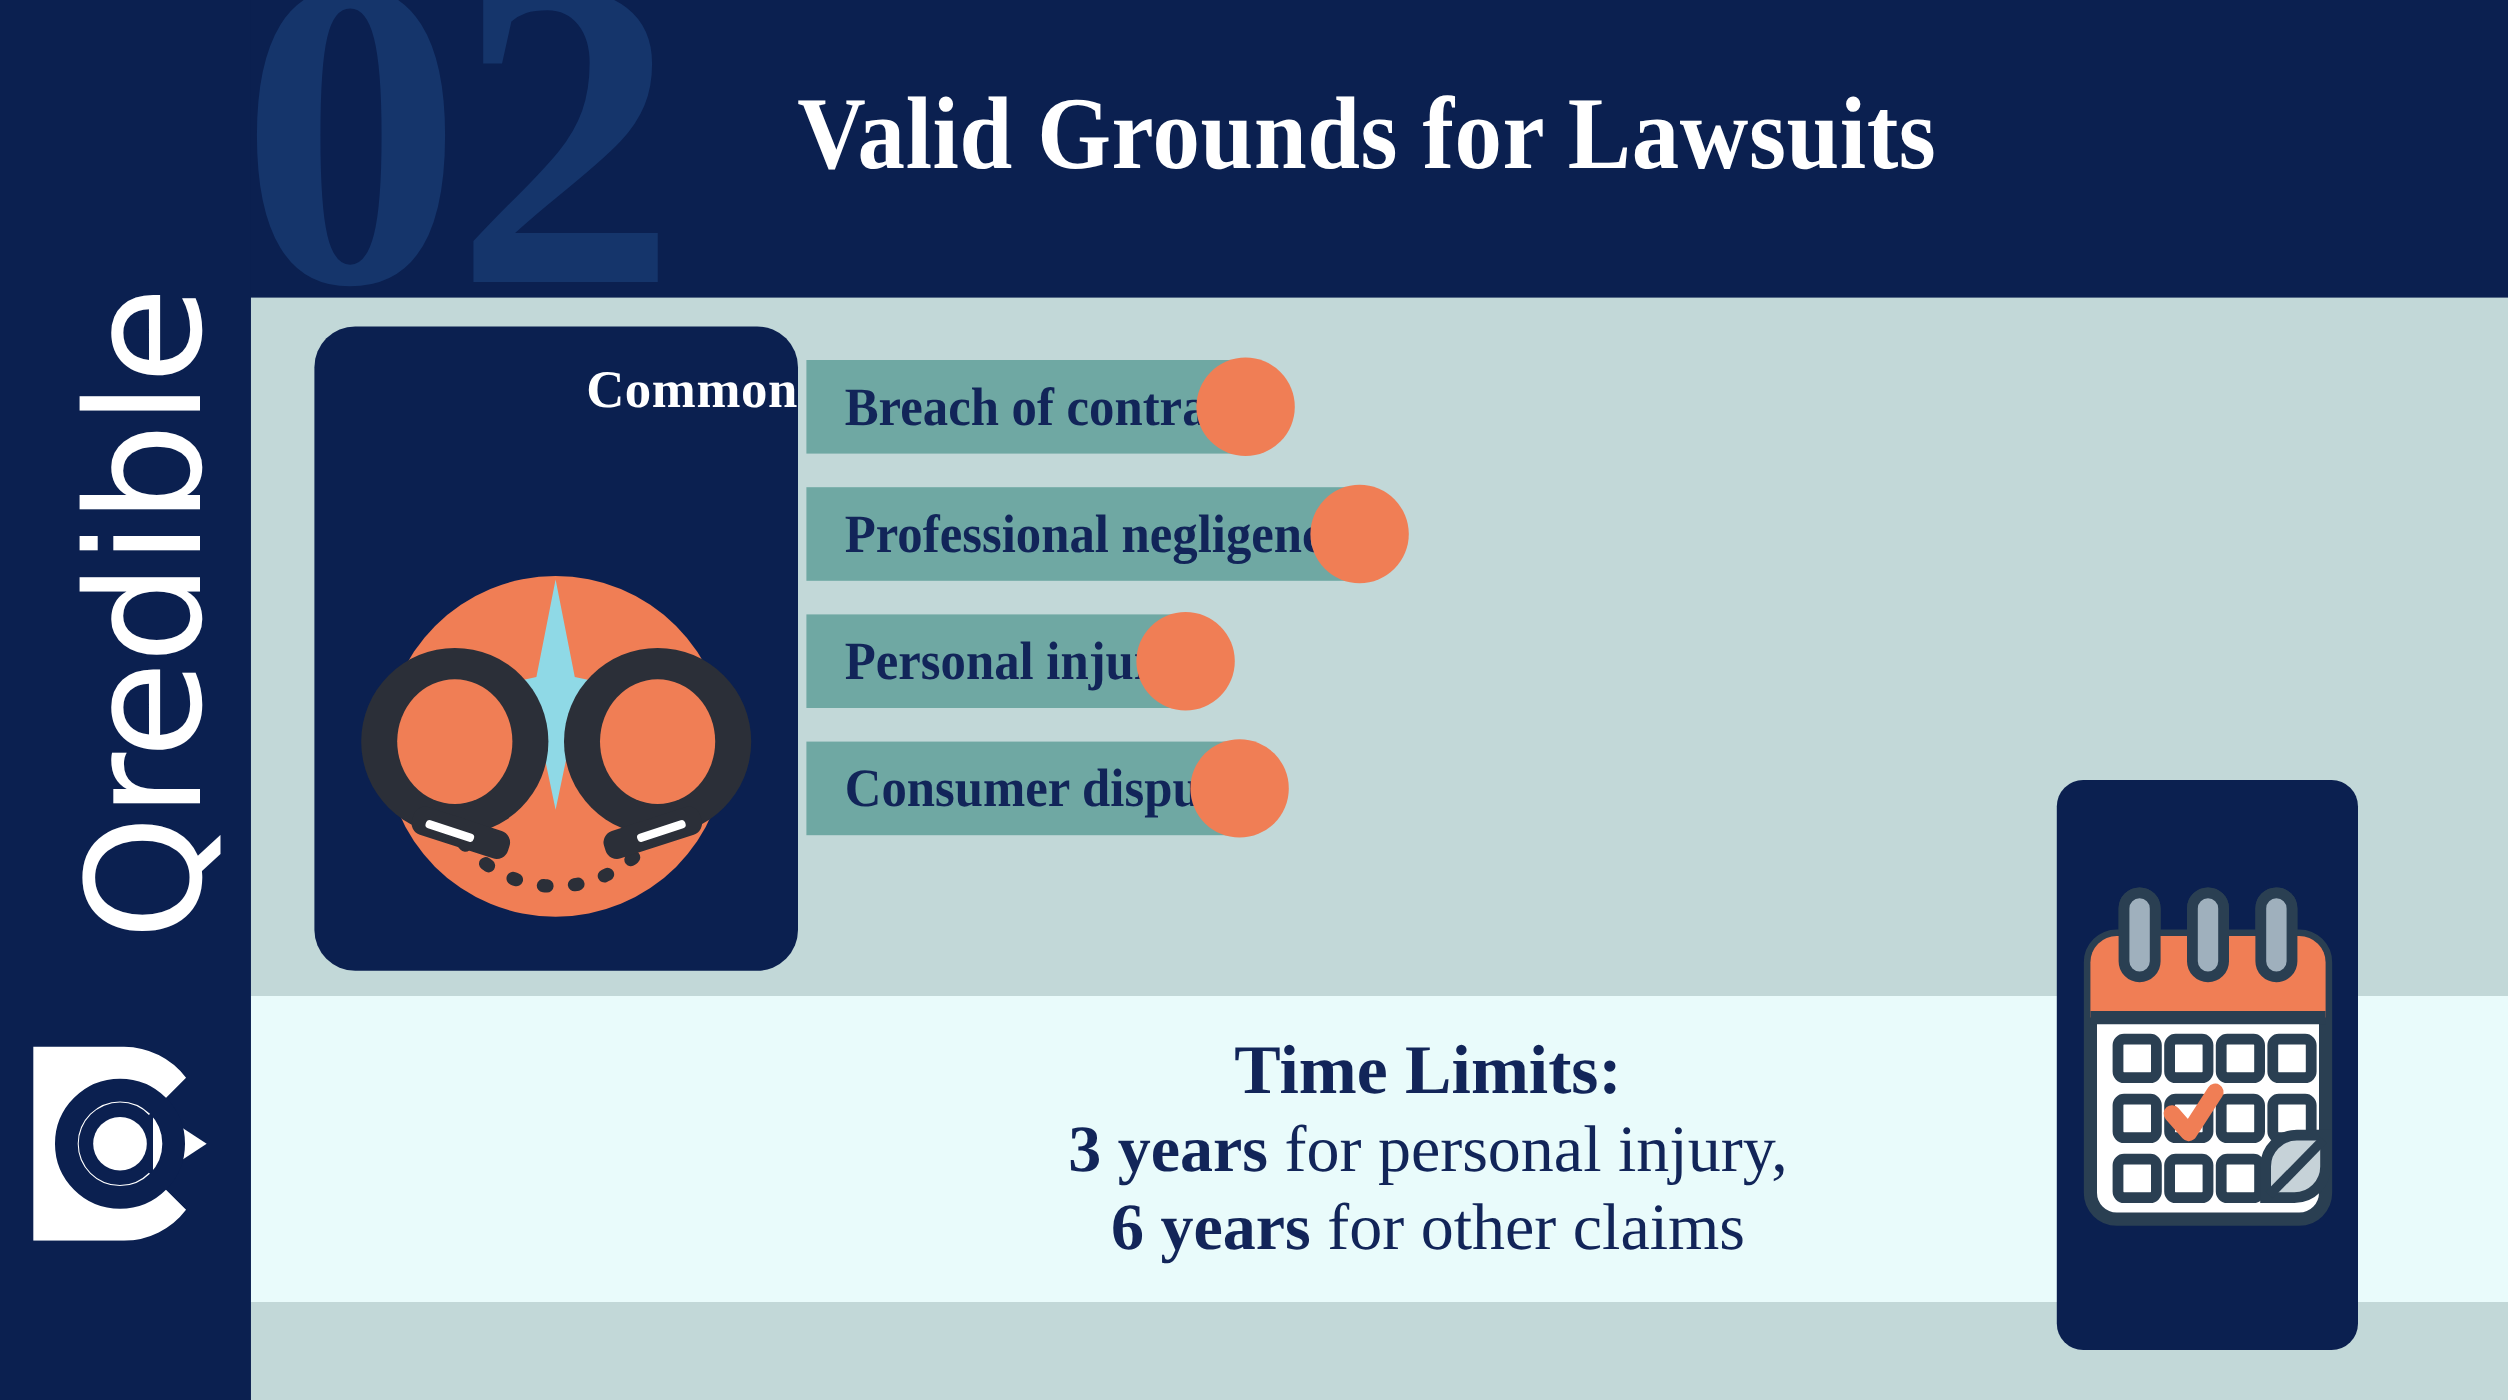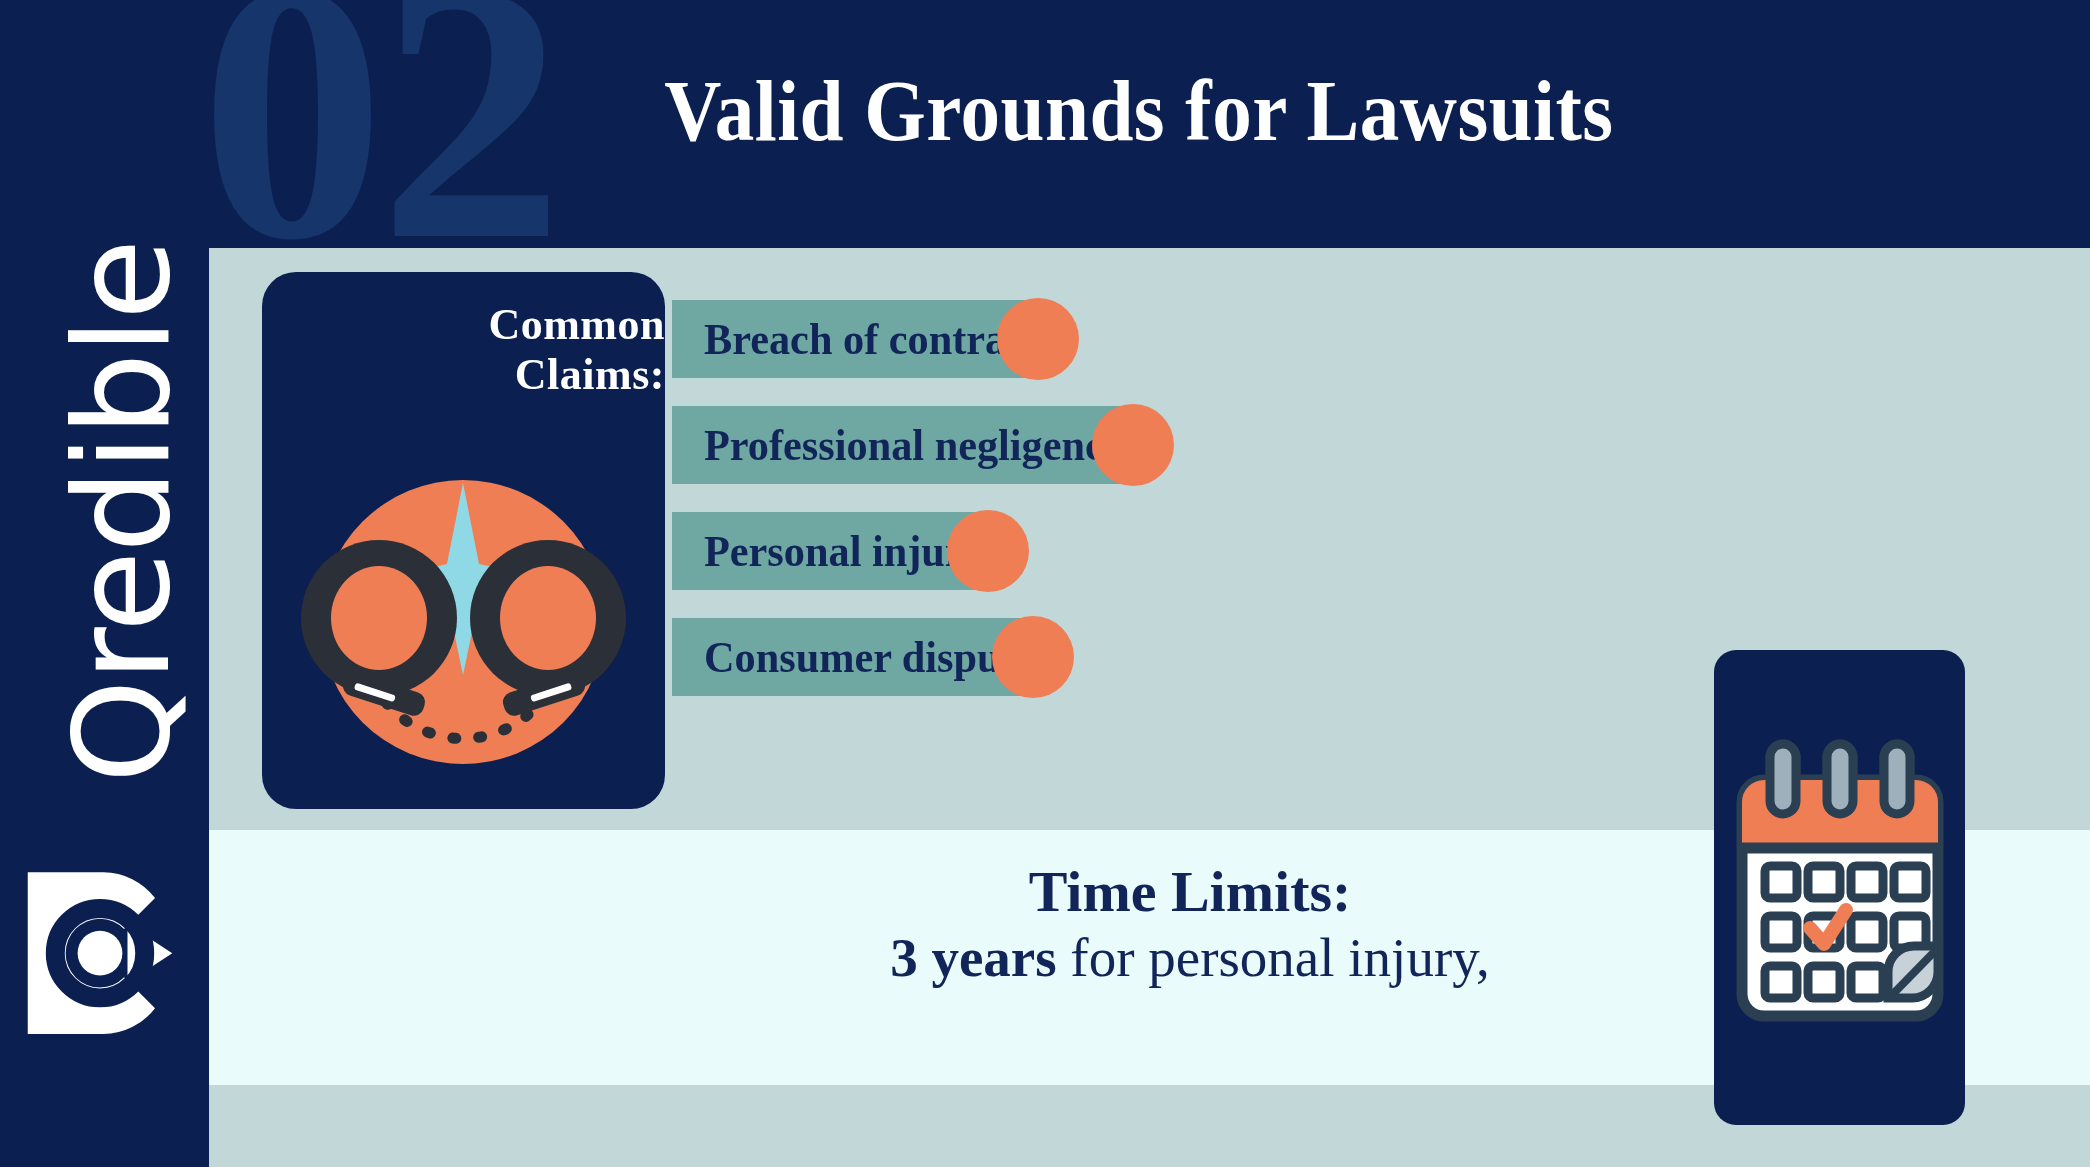--- a/index.html
+++ b/index.html
@@ -117,21 +117,20 @@
         <path d="M66 36 L92 53 L66 70 Z" fill="#ffffff"></path>
         <circle cx="50" cy="53" r="13" fill="#ffffff"></circle>
         <circle cx="50" cy="53" r="26" fill="none" stroke="#0b2050" stroke-width="11"></circle>
       </svg>
     </div>
   </div>
 
   <div class="claims-card">
     <div class="claims-title">
       <div>Common</div>
-      <div>Claims:</div>
     </div>
     <div class="cuffs">
       <svg viewBox="0 0 375 330" width="375" height="330" aria-hidden="true">
 
         <circle cx="187" cy="178" r="142" fill="#f07e55"></circle>
 
         <path d="M187 22 L203 126 L283 148 L203 170 L187 268 L171 170 L95 148 L171 126 Z" fill="#8fd9e6" transform="translate(0,0) scale(1,0.78) translate(0,28)"></path>
 
         <path d="M96 236 A100 100 0 0 0 278 236" fill="none" stroke="#2b2f38" stroke-width="11" stroke-linecap="round" stroke-dasharray="3 23"></path>
 
@@ -180,20 +179,21 @@
         <span class="bar-label">Consumer disputes</span>
       </div>
       <div class="bar-dot" style="left: 320px;"></div>
     </div>
 
   </div>
 
   <div class="time-block">
     <div class="time-head">Time Limits:</div>
     <div class="time-line"><b>3 years</b><span> for personal injury,</span></div>
+    <div class="time-line"><b>6 years</b><span> for other claims</span></div>
   </div>
 
   <div class="cal-card">
     <div class="cal-svg">
       <svg viewBox="0 0 208 300" width="208" height="300" aria-hidden="true">
 
         <g stroke="#2a3f52" stroke-width="9">
           <rect x="34" y="8" width="26" height="70" rx="13" fill="#9fb0bd"></rect>
           <rect x="91" y="8" width="26" height="70" rx="13" fill="#9fb0bd"></rect>
           <rect x="148" y="8" width="26" height="70" rx="13" fill="#9fb0bd"></rect>

